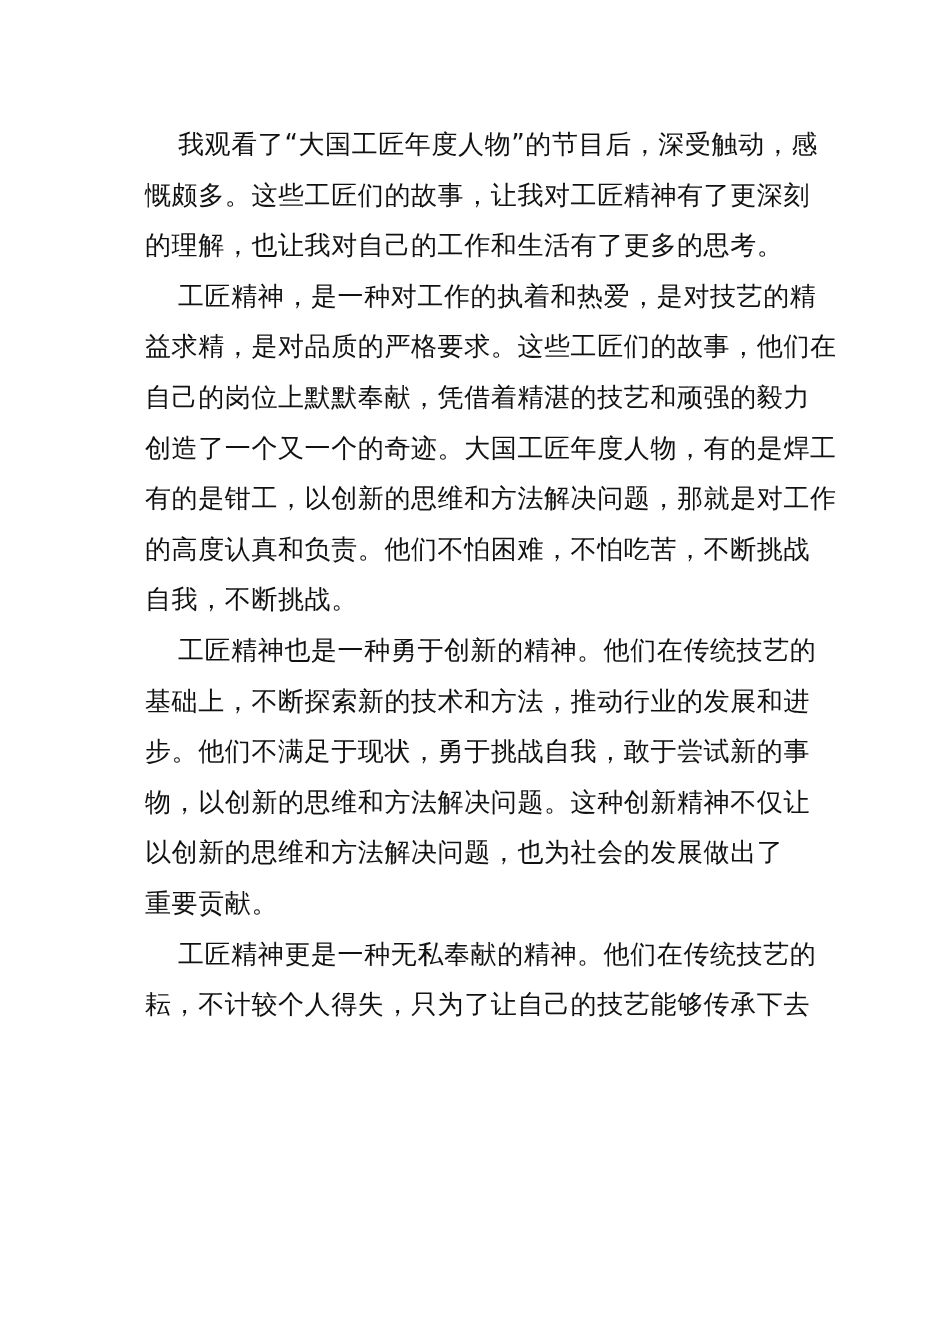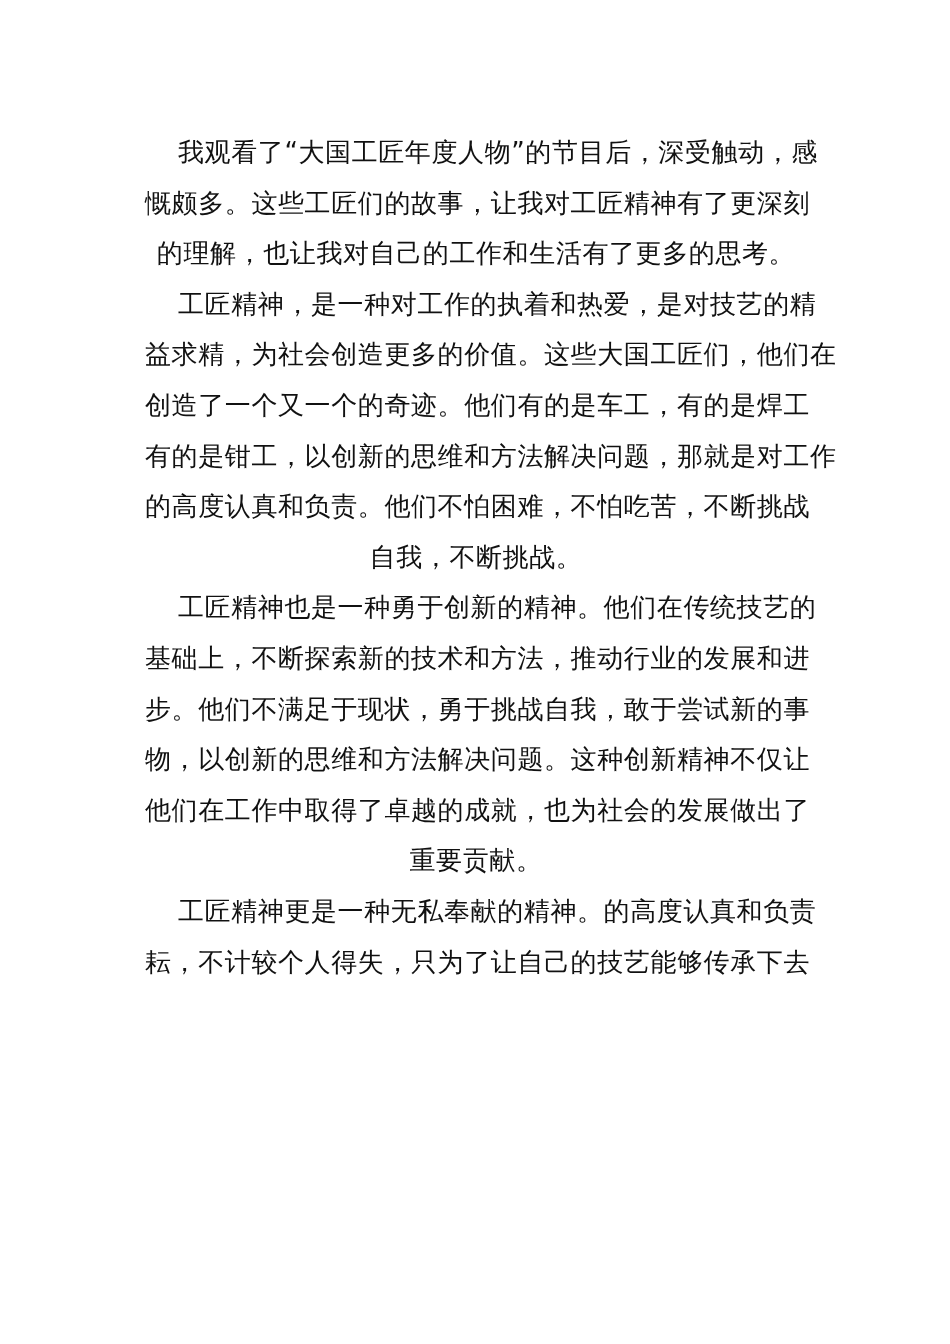--- a/index.html
+++ b/index.html
@@ -1,18 +1,18 @@
 <!DOCTYPE html>
 <html><head>
 <meta charset="utf-8">
 <style>
   html, body { margin: 0; padding: 0; background: #ffffff; }
   body { width: 950px; height: 1344px; position: relative; overflow: hidden; }
   .page { position: absolute; left: 0; top: 0; width: 950px; height: 1344px; background: #ffffff; }
-  .content { position: absolute; left: 145px; top: 132px; width: 662px; text-align: center; }
+  .content { position: absolute; left: 145px; top: 124px; width: 662px; }
   .line {
     height: 50.6px;
     line-height: 40px;
     font-family: "DejaVu Sans", "Liberation Sans", sans-serif;
     font-size: 26px;
     color: #111111;
     white-space: nowrap;
     letter-spacing: 0.6px;
   }
   .line.first { padding-left: 33px; }
@@ -24,35 +24,36 @@
   <div class="content">
 
     <div>
       <div class="line first">我观看了“大国工匠年度人物”的节目后，深受触动，感</div>
       <div class="line">慨颇多。这些工匠们的故事，让我对工匠精神有了更深刻</div>
       <div class="line">的理解，也让我对自己的工作和生活有了更多的思考。</div>
     </div>
 
     <div>
       <div class="line first">工匠精神，是一种对工作的执着和热爱，是对技艺的精</div>
-      <div class="line">益求精，为社会创造更多的价值。这些大国工匠们，他们在</div>
-      <div class="line">创造了一个又一个的奇迹。他们有的是车工，有的是焊工</div>
+      <div class="line">益求精，是对品质的严格要求。这些工匠们的故事，他们在</div>
+      <div class="line">自己的岗位上默默奉献，凭借着精湛的技艺和顽强的毅力</div>
+      <div class="line">创造了一个又一个的奇迹。大国工匠年度人物，有的是焊工</div>
       <div class="line">有的是钳工，以创新的思维和方法解决问题，那就是对工作</div>
       <div class="line">的高度认真和负责。他们不怕困难，不怕吃苦，不断挑战</div>
       <div class="line">自我，不断挑战。</div>
     </div>
 
     <div>
       <div class="line first">工匠精神也是一种勇于创新的精神。他们在传统技艺的</div>
       <div class="line">基础上，不断探索新的技术和方法，推动行业的发展和进</div>
       <div class="line">步。他们不满足于现状，勇于挑战自我，敢于尝试新的事</div>
       <div class="line">物，以创新的思维和方法解决问题。这种创新精神不仅让</div>
-      <div class="line">他们在工作中取得了卓越的成就，也为社会的发展做出了</div>
+      <div class="line">以创新的思维和方法解决问题，也为社会的发展做出了</div>
       <div class="line">重要贡献。</div>
     </div>
 
     <div>
-      <div class="line first">工匠精神更是一种无私奉献的精神。的高度认真和负责</div>
+      <div class="line first">工匠精神更是一种无私奉献的精神。他们在传统技艺的</div>
       <div class="line">耘，不计较个人得失，只为了让自己的技艺能够传承下去</div>
     </div>
 
   </div>
 </div>
 
 </body></html>

